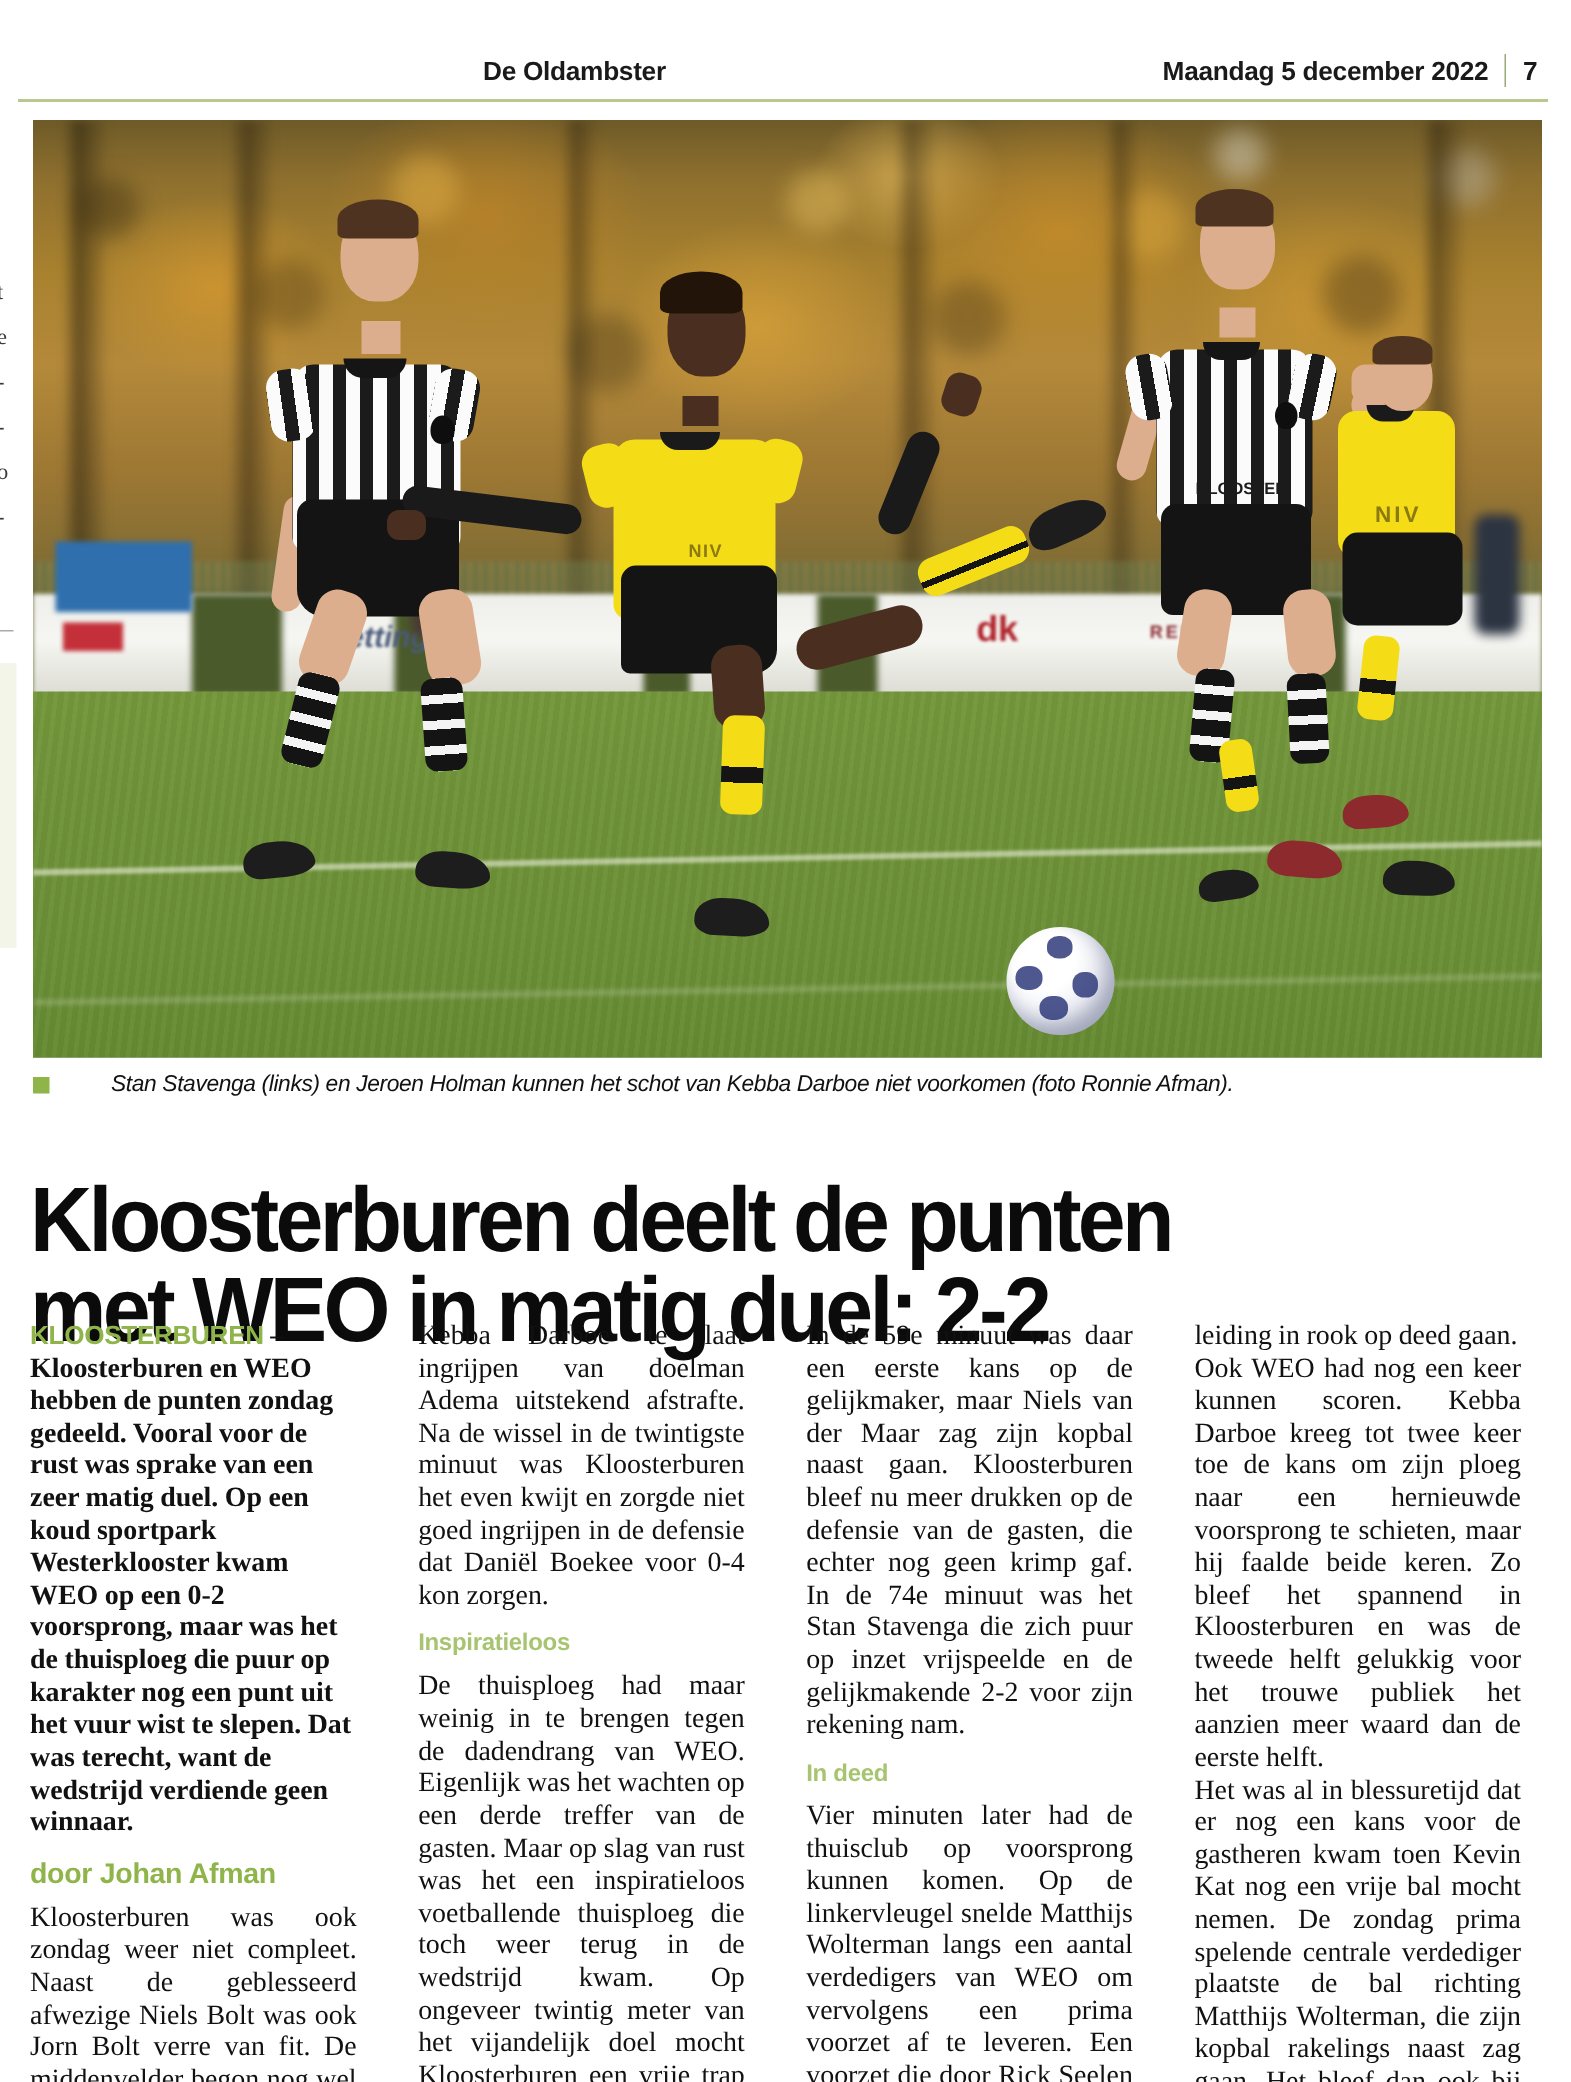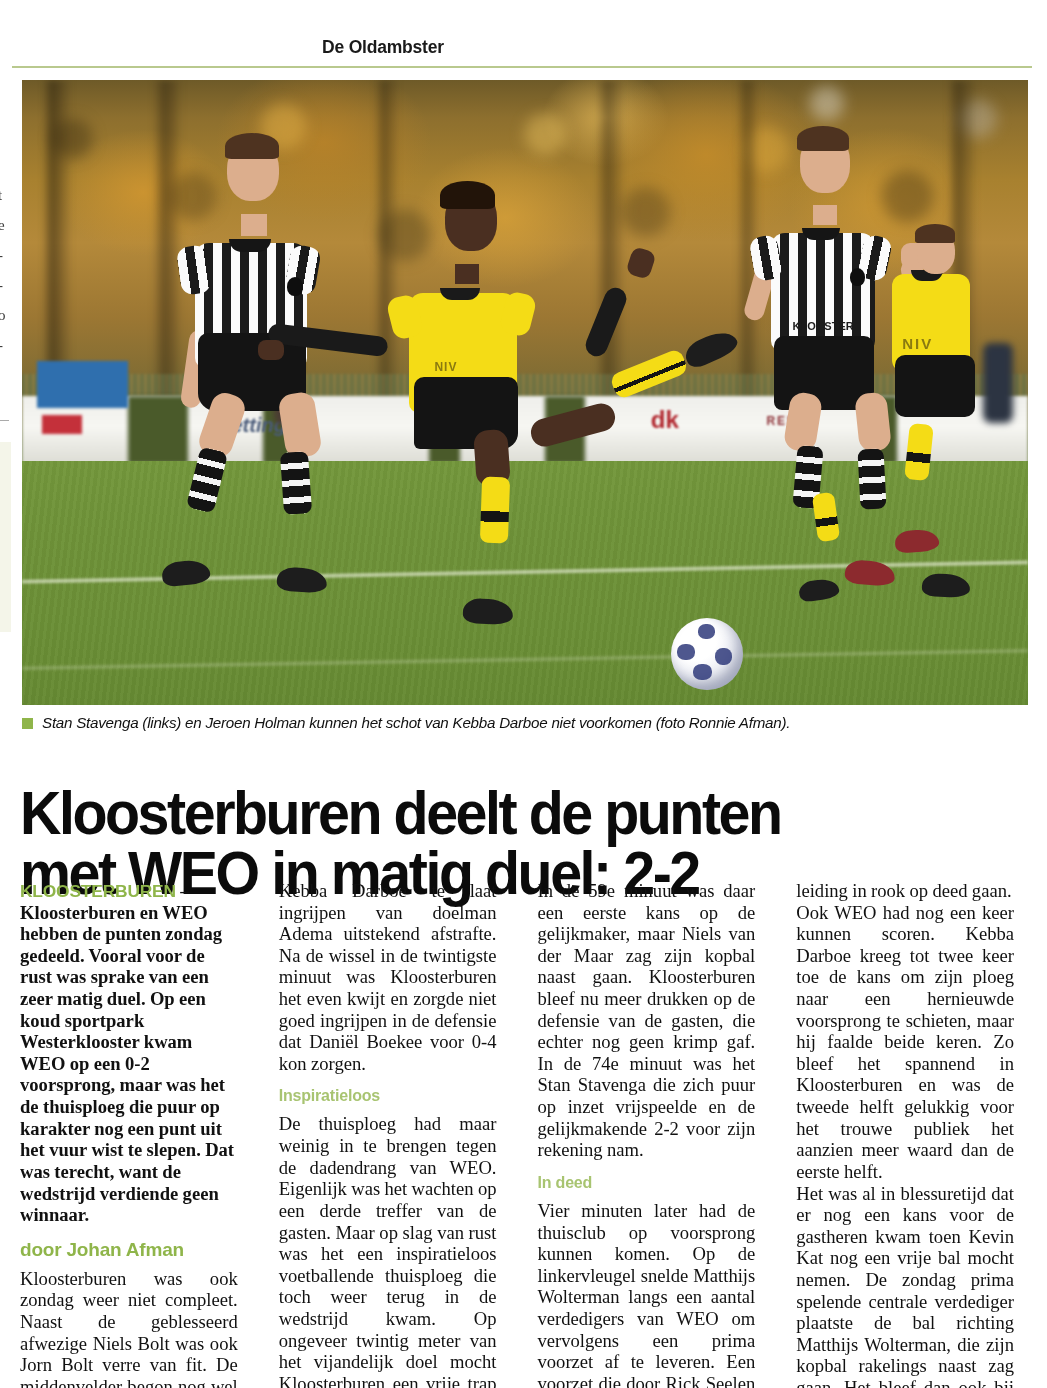--- a/index.html
+++ b/index.html
@@ -277,21 +277,21 @@
 
   .crest {
     position: absolute;
     background: #0e0e0e;
     border-radius: 50% 50% 45% 45%;
   }
   .shirt-txt {
     position: absolute;
     font-family: "Liberation Sans", sans-serif;
     font-weight: bold;
-    text-align: left;
+    text-align: center;
     line-height: 1.05;
   }
 
   .ball {
     position: absolute;
     border-radius: 50%;
     background:
       radial-gradient(circle at 34% 30%, #ffffff 0 30%, #eceef4 55%, #c8ccd8 100%);
     box-shadow: inset -6px -8px 12px rgba(60,70,110,0.35);
   }
@@ -319,20 +319,21 @@
     flex: 0 0 auto;
     margin-top: 5px;
   }
   .caption-text {
     font-family: "Liberation Sans", sans-serif;
     font-style: italic;
     font-size: 15.2px;
     color: #111;
     line-height: 1.25;
     letter-spacing: -0.25px;
+    margin-left: 32px;
   }
 
   
   .headline {
     position: absolute;
     left: 20px;
     top: 742px;
     width: 1010px;
     font-family: "Liberation Sans", sans-serif;
     font-weight: bold;
@@ -398,20 +399,25 @@
     letter-spacing: -0.2px;
   }
 </style>
 </head>
 <body>
 
 <div class="page">
 
   <div class="masthead">
     <div class="masthead-title">De Oldambster</div>
+    <div class="masthead-right">
+      <div class="masthead-date">Maandag 5 december 2022</div>
+      <div class="masthead-sep"></div>
+      <div class="masthead-pageno">7</div>
+    </div>
   </div>
   <div class="masthead-rule"></div>
 
   <div class="edge-sliver">
     <span>t</span>
     <span>e</span>
     <span>-</span>
     <span>-</span>
     <span>o</span>
     <span>-</span>

